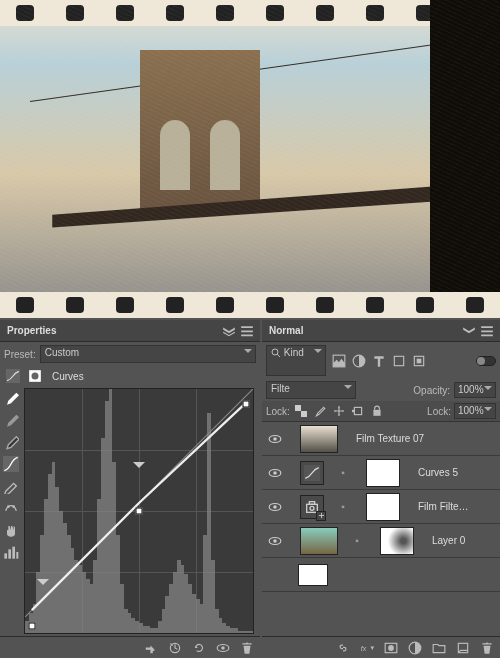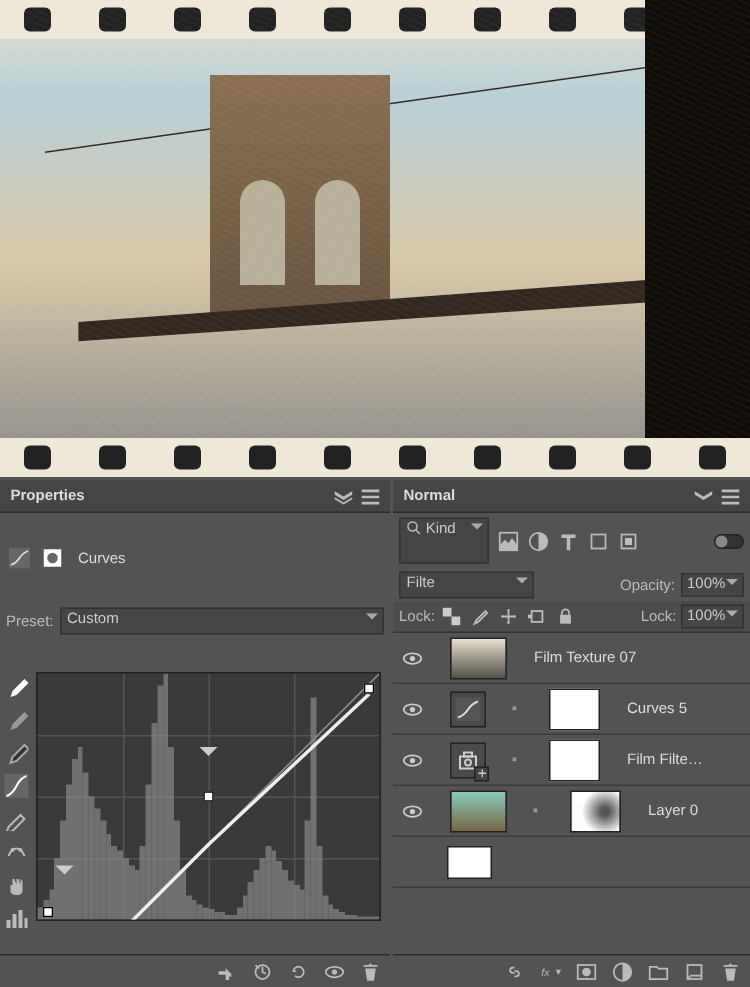--- a/index.html
+++ b/index.html
@@ -12,21 +12,21 @@
 .tower { position: absolute; top: 0; left: 110px; width: 120px; height: 160px; background: linear-gradient(#8a7050,#6a5440); }
 .arch { position: absolute; bottom: 20px; width: 30px; height: 70px; background: #b8b098; border-radius: 15px 15px 0 0; }
 .arch.l { left: 20px; } .arch.r { right: 20px; }
 .deck { position: absolute; top: 150px; left: 0; right: 0; height: 14px; background: #332820; transform: perspective(400px) rotateY(-10deg) skewY(-4deg); }
 .cable { position: absolute; top: 20px; left: 0; right: 0; height: 130px; border-top: 1px solid #332820; transform: skewY(-8deg); }
 .dark-edge { position: absolute; top: 0; right: 0; width: 70px; bottom: 0; background: #100c08; }
 .grain { position: absolute; inset: 0; background: repeating-linear-gradient(25deg, rgba(255,255,255,.04) 0 1px, transparent 1px 4px); }
 
 .panels { display: flex; height: 340px; background: #535353; gap: 2px; padding: 2px 0 0; }
 .panel { background: #535353; flex: 1; position: relative; display: flex; flex-direction: column; }
-.panel.left { flex: 0 0 260px; gap: 20px; }
+.panel.left { flex: 0 0 260px; }
 .titlebar { height: 22px; background: #454545; display: flex; align-items: center; padding: 0 4px; border-bottom: 1px solid #2b2b2b; }
 .panel-title { font-weight: bold; padding-left: 3px; }
 .spacer { flex: 1; }
 .icon { width: 14px; height: 14px; margin: 0 2px; display: inline-flex; align-items: center; justify-content: center; fill: #bbb; color: #bbb; }
 .icon svg { width: 100%; height: 100%; }
 .row { display: flex; align-items: center; padding: 3px 4px; gap: 4px; }
 .select { background: #454545; border: 1px solid #333; color: #ccc; font-size: 10px; padding: 1px 4px; height: 18px; flex: 1; position: relative; }
 .caret { position: absolute; right: 3px; top: 3px; border: 4px solid transparent; border-top-color: #aaa; }
 .label { color: #bbb; }
 .auto-btn { background: #454545; border: 1px solid #333; color: #ccc; font-size: 10px; padding: 2px 8px; }
@@ -125,37 +125,37 @@
             <path d="M1 7l5 3 5-3" fill="none" stroke="#bbb"></path>
           </svg>
         </span>
       <span class="icon btn-hover">
           <svg viewBox="0 0 12 12">
             <path d="M1 2h10v1.5H1zM1 5.5h10V7H1zM1 9h10v1.5H1z"></path>
           </svg>
         </span>
     </div>
     <div class="row">
+      <span class="label">Preset:</span>
+      <div class="select"><span>Custom</span><span class="caret"></span></div>
+    </div>
+    <div class="row">
       <span class="icon">
           <svg viewBox="0 0 12 12">
             <rect x="0" y="0" width="12" height="12" fill="#666"></rect>
             <path d="M1 10 Q4 9 6 6 T11 2" fill="none" stroke="#ddd"></path>
           </svg>
         </span>
       <span class="icon">
           <svg viewBox="0 0 12 12">
             <rect x="1" y="1" width="10" height="10" fill="#fff"></rect>
             <circle cx="6" cy="6" r="3" fill="#666"></circle>
           </svg>
         </span>
       <span style="padding-left:4px;">Curves</span>
-    </div>
-    <div class="row">
-      <span class="label">Preset:</span>
-      <div class="select"><span>Custom</span><span class="caret"></span></div>
     </div>
 
     <div class="prop-body">
       <div class="toolcol">
         <span class="icon">
             <svg viewBox="0 0 12 12">
               <path d="M10 2l-6 6-1 3 3-1 6-6z" fill="#fff"></path>
             </svg>
           </span>
         <span class="icon">

